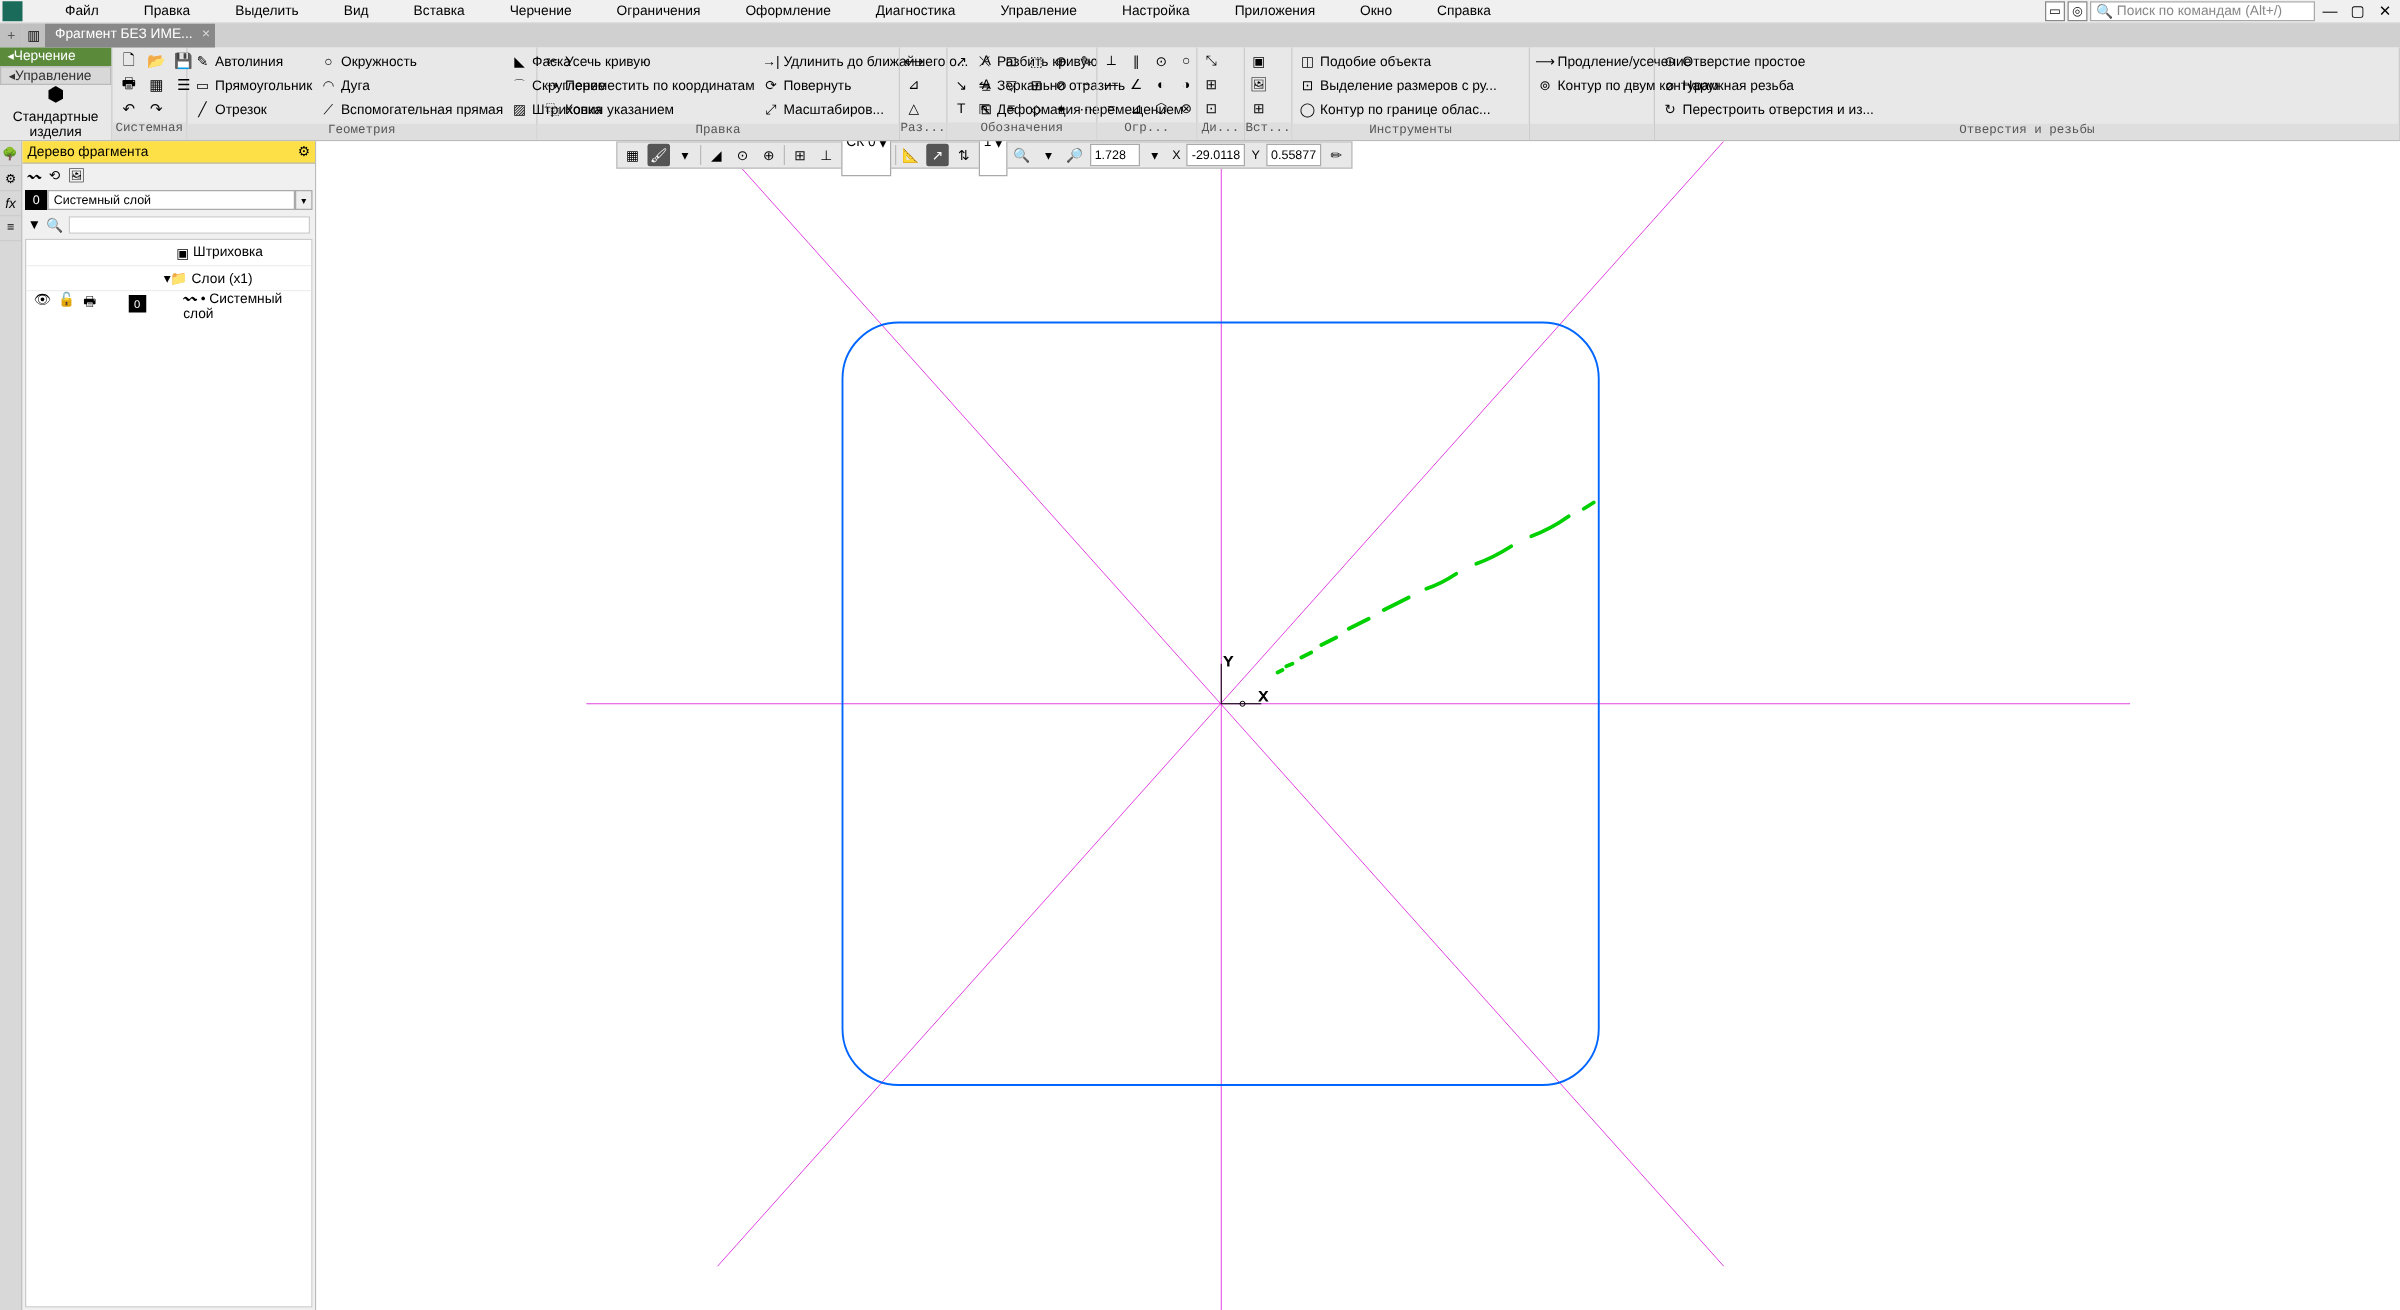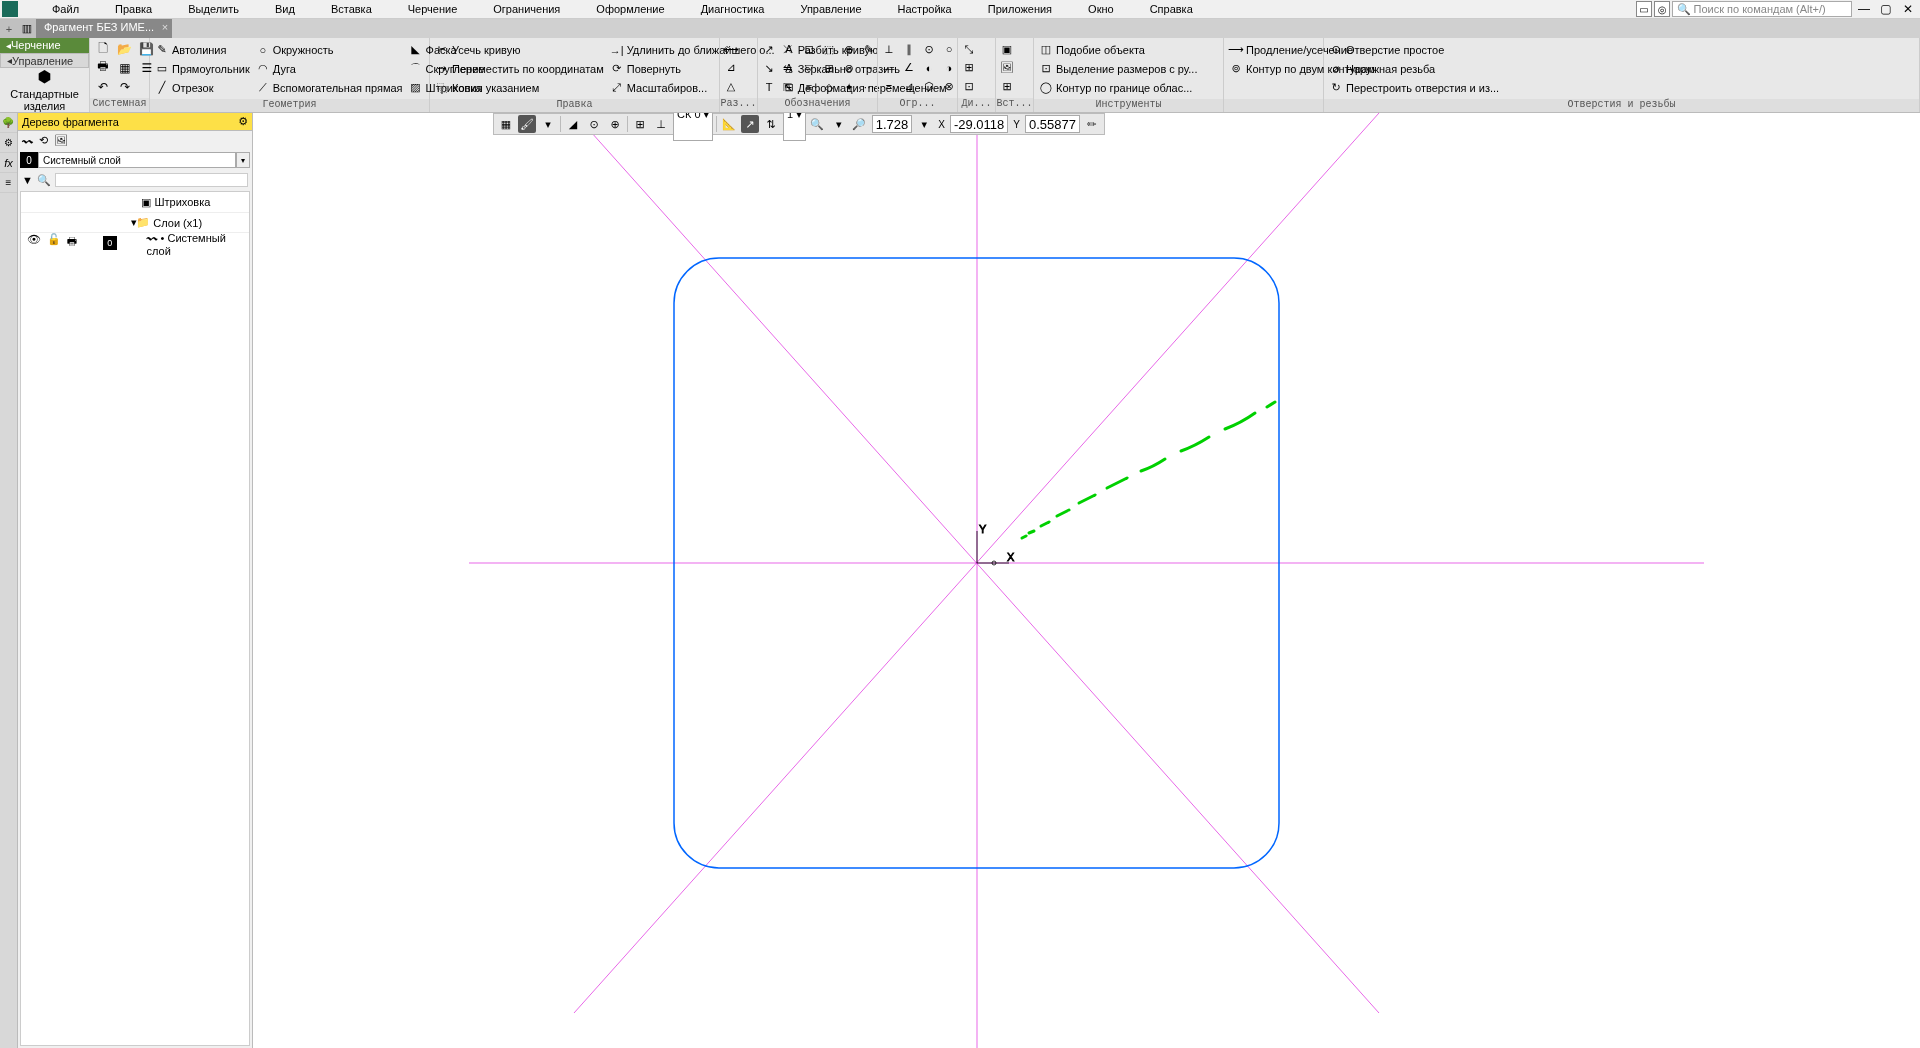--- a/index.html
+++ b/index.html
@@ -62,21 +62,21 @@
 .tree .row3 .icons { display:flex; gap:6px; padding:0 6px; }
 .tree .row3 .chip { width:14px; height:14px; background:#000; color:#fff; display:flex; align-items:center; justify-content:center; font-size:9px; margin-left:20px; }
 
 
 .canvas { flex:1; position:relative; background:#fff; overflow:hidden; }
 .canvas svg { position:absolute; inset:0; }
 .floatbar { position:absolute; top:0; left:240px; height:22px; background:#e8e8e8; border:1px solid #bbb; display:flex; align-items:center; gap:3px; padding:0 3px; }
 .floatbar .ic { width:18px; height:18px; display:flex; align-items:center; justify-content:center; font-size:11px; }
 .floatbar .sep { width:1px; height:16px; background:#bbb; }
 .floatbar .dd { display:flex; align-items:flex-start; height:34px; border:1px solid #aaa; background:#fff; padding:0 3px; font-size:10px; gap:3px; }
-.floatbar .val { background:#fff; border:1px solid #aaa; height:18px; padding:0 3px; font-size:13px; display:flex; align-items:center; min-width:40px; }
+.floatbar .val { background:#fff; border:1px solid #aaa; height:18px; padding:0 3px; font-size:10px; display:flex; align-items:center; min-width:40px; }
 .floatbar .lbl { font-size:10px; padding:0 2px; }
 .floatbar .dark { background:#555; color:#fff; border-radius:2px; }
 </style>
 </head>
 <body>
 
 <div class="menubar">
   <div class="appicon"></div>
   <div class="mi">Файл</div>
   <div class="mi">Правка</div>

